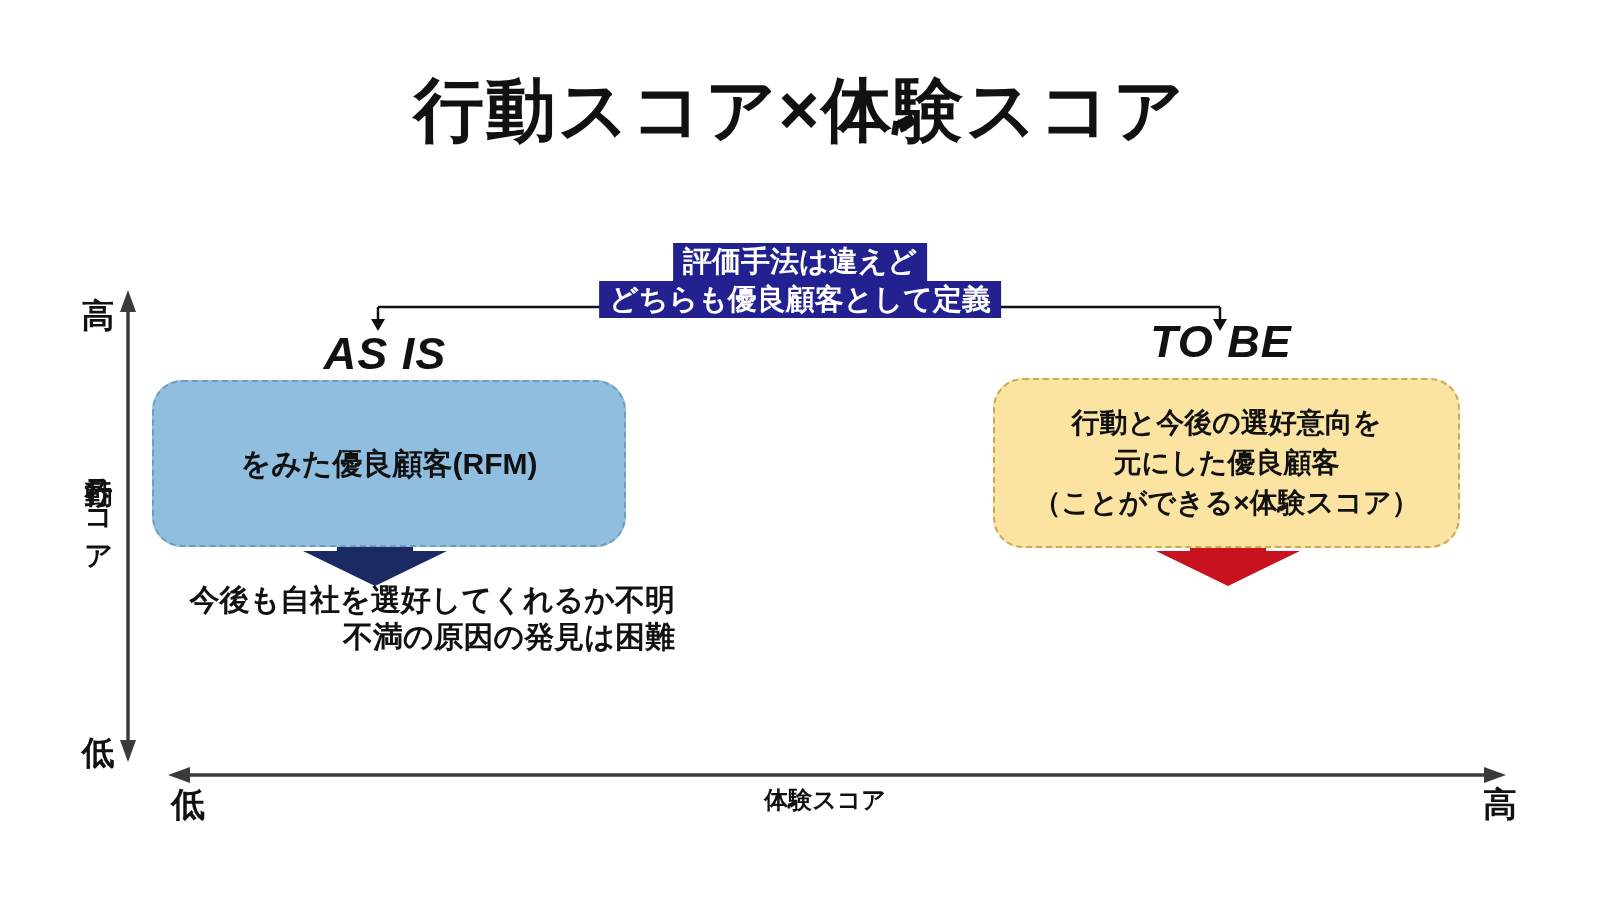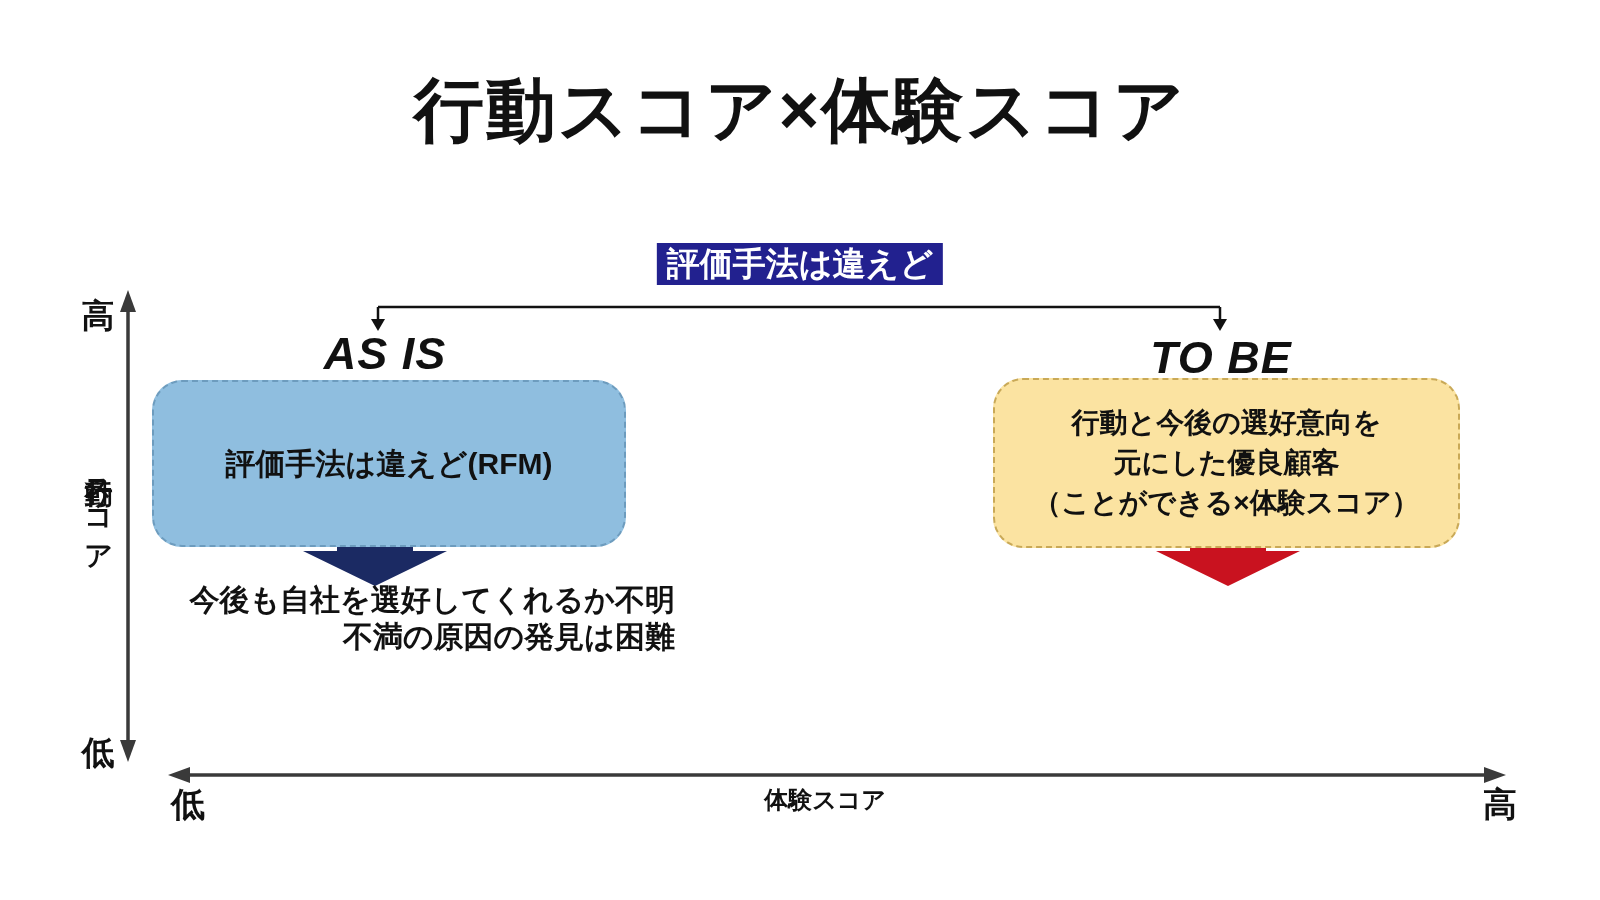--- a/index.html
+++ b/index.html
@@ -20,26 +20,26 @@
     left:0; top:64px; width:1600px; text-align:center;
     font-size:70px; letter-spacing:2px; color:var(--text);
   }
 
   .banner {
     left:800px; top:243px; transform:translateX(-50%);
     display:flex; flex-direction:column; align-items:center; z-index:3;
   }
   .banner-line {
     background:var(--banner_bg); color:var(--banner_text);
-    font-size:33px; line-height:1.16; padding:2px 10px; white-space:nowrap;
+    font-size:29px; line-height:1.16; padding:2px 10px; white-space:nowrap;
   }
 
   .section-label { font-size:45px; letter-spacing:1px; text-align:center;font-style:italic; }
   .as-is-label { left:235px; top:328px; width:300px; }
-  .to-be-label { left:1071px; top:332px; width:300px; }
+  .to-be-label { left:1071px; top:316px; width:300px; }
 
   .box {
     display:flex; flex-direction:column; justify-content:center; align-items:center;
     text-align:center; border-radius:30px; line-height:1.4;
   }
   .as-is-box {
     left:152px; top:380px; width:474px; height:167px;
     background:var(--asis_box_bg); border:2px dashed var(--asis_box_border);
     font-size:30px;
   }
@@ -100,25 +100,26 @@
     </g>
 
     <polygon class="navy-fill" points="337,523 413,523 413,551 447,551 375,586 303,551 337,551"></polygon>
     <polygon class="red-fill" points="1190,523 1266,523 1266,551 1300,551 1228,586 1156,551 1190,551"></polygon>
   </svg>
 
   <div class="abs title">行動スコア×体験スコア</div>
 
   <div class="abs banner">
     <div class="banner-line">評価手法は違えど</div>
+    <div class="banner-line">どちらも優良顧客として定義</div>
   </div>
 
   <div class="abs section-label as-is-label">AS IS</div>
   <div class="abs box as-is-box">
-    <div>評価手法は違えど(RFM)</div>
+    <div>をみた優良顧客(RFM)</div>
   </div>
   <div class="abs result as-is-result">
     <div>今後も自社を選好してくれるか不明</div>
     <div>不満の原因の発見は困難</div>
   </div>
 
   <div class="abs section-label to-be-label">TO BE</div>
   <div class="abs box to-be-box">
     <div>行動と今後の選好意向を</div>
     <div>元にした優良顧客</div>

